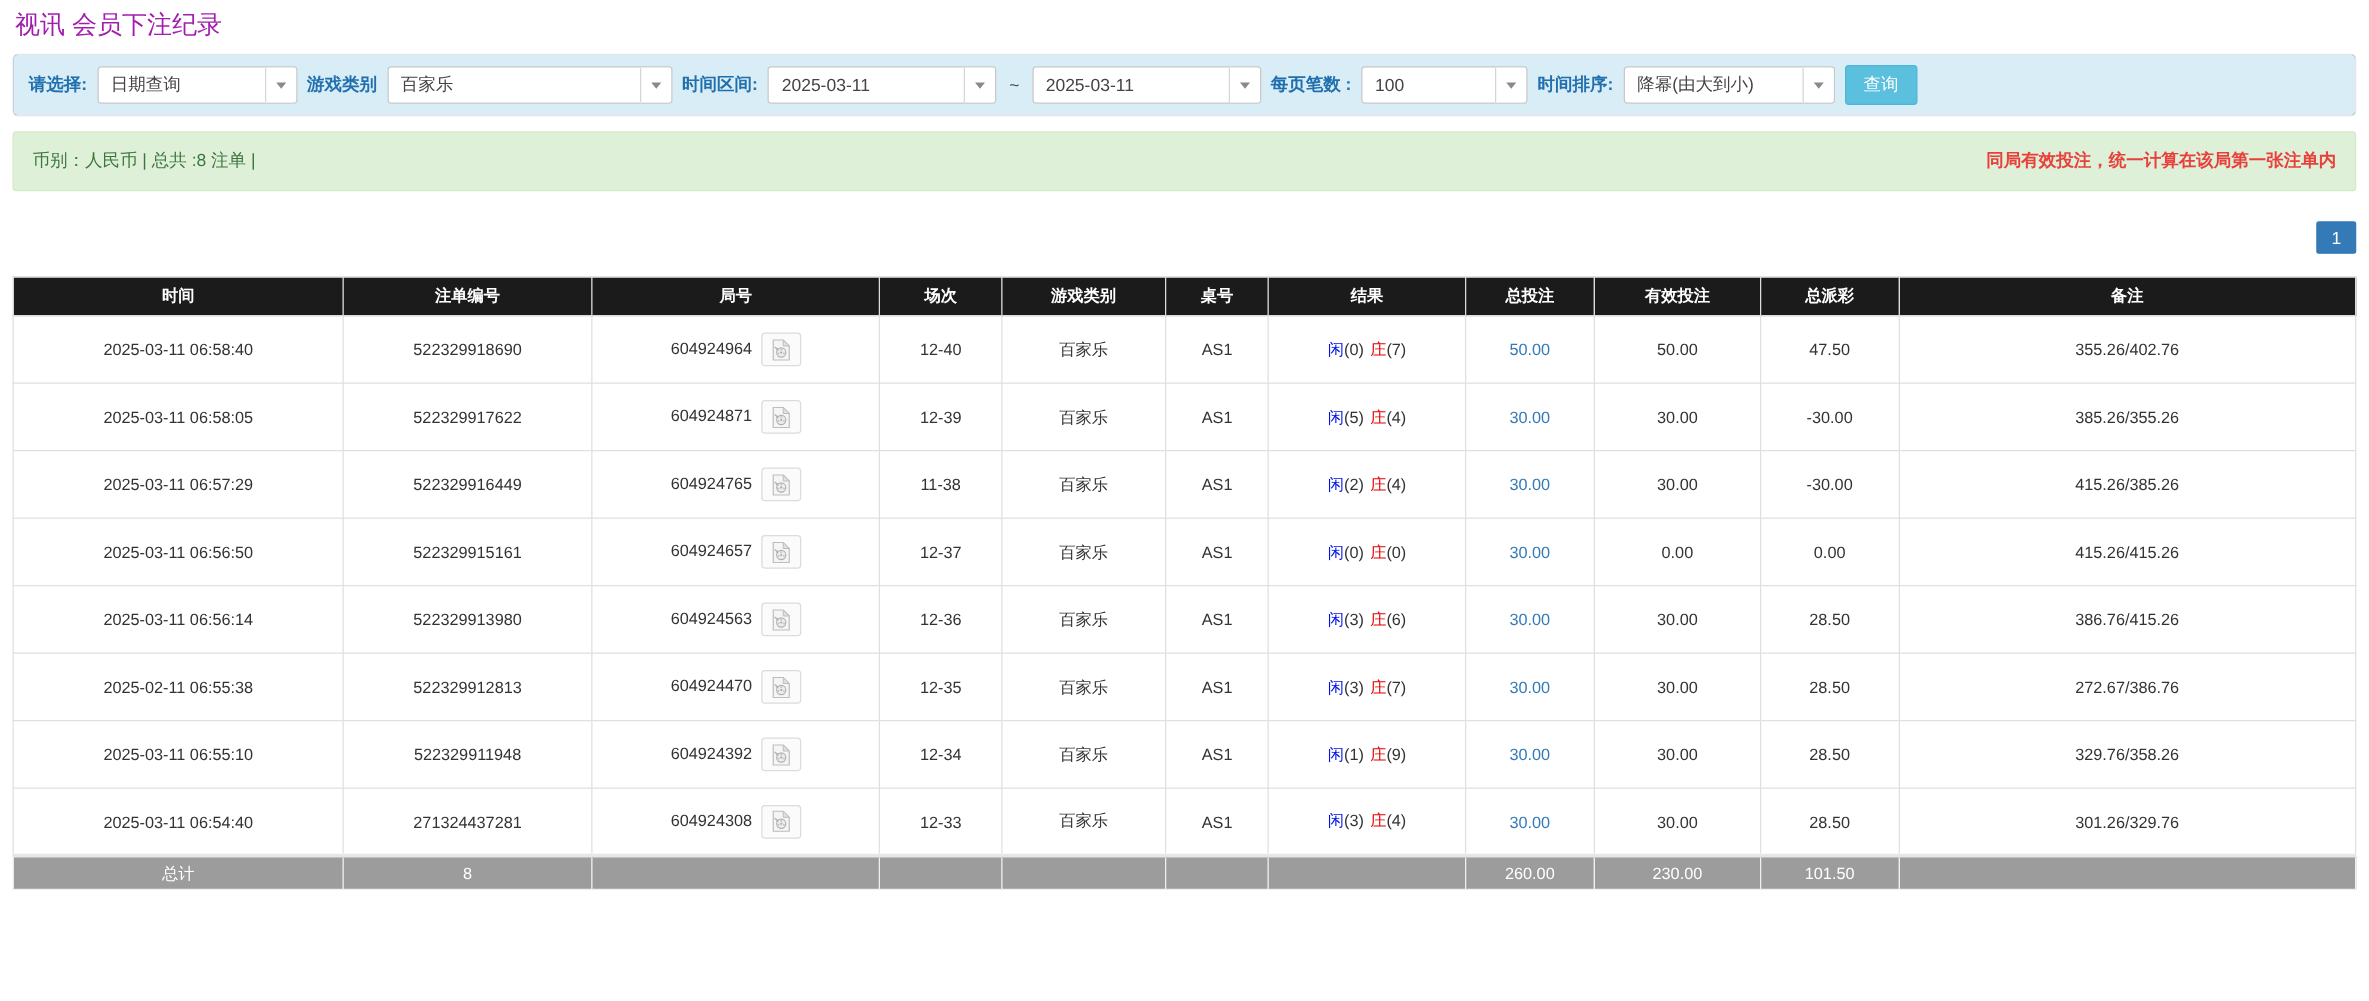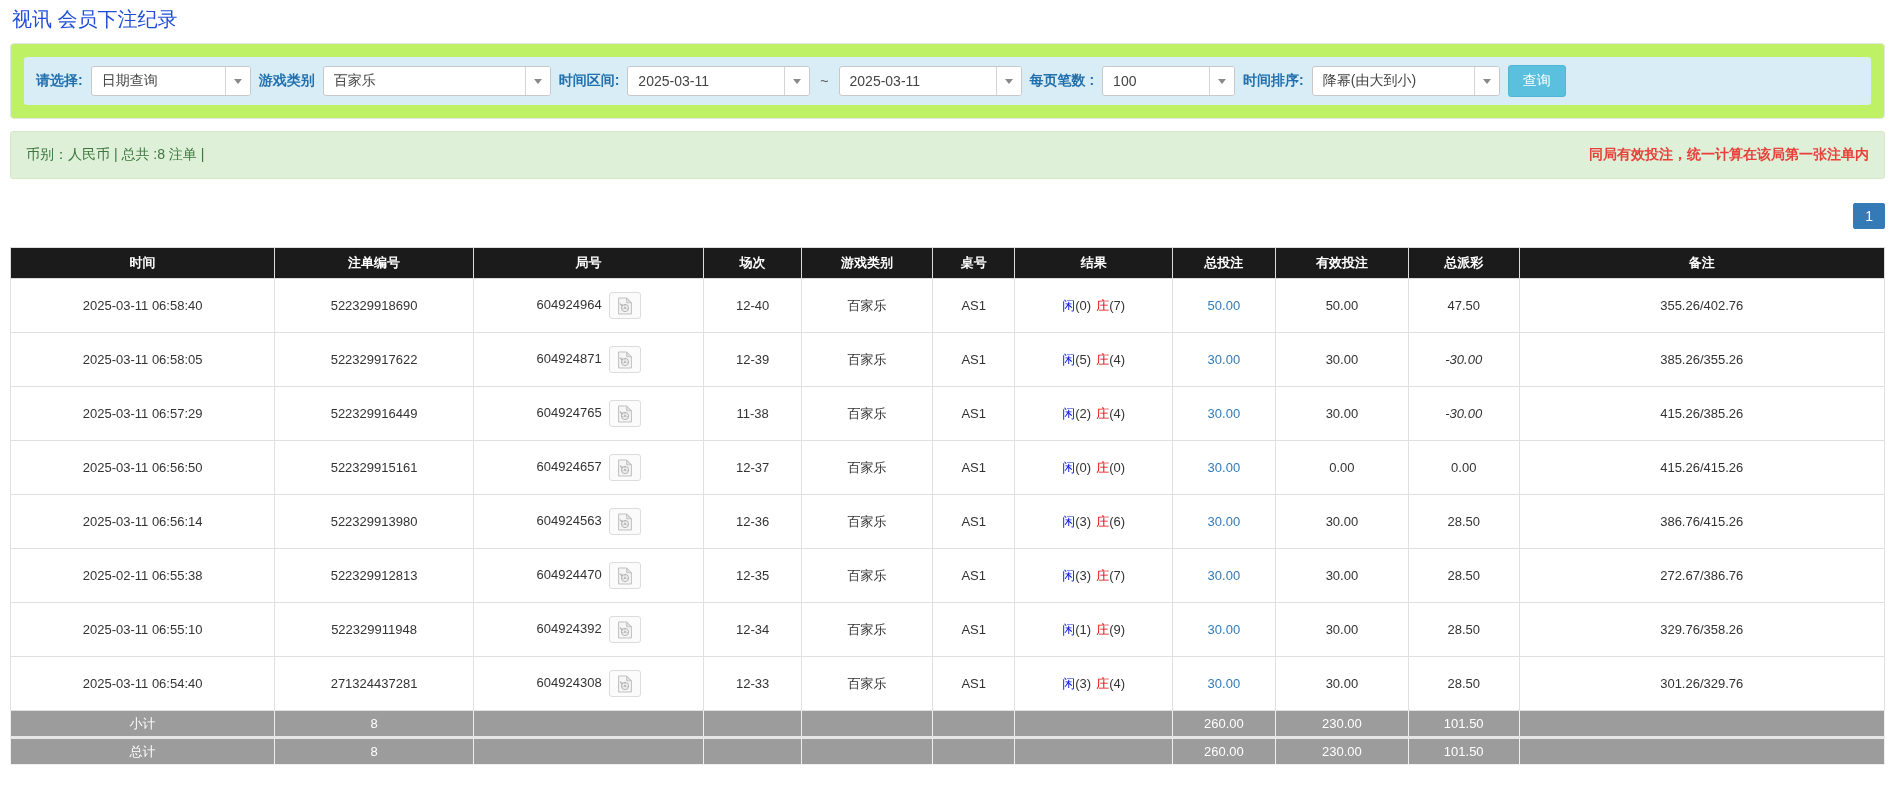--- a/index.html
+++ b/index.html
@@ -1,23 +1,23 @@
 <!DOCTYPE html>
 <html><head>
 <meta charset="utf-8">
 <style>
   * { box-sizing: border-box; margin: 0; padding: 0; }
   html, body { width: 1895px; height: 801px; background: #fff; font-family: "Liberation Sans", "DejaVu Sans", sans-serif; }
   .page { padding: 0 10px; }
 
   
-  .page-title { font-size: 20px; font-weight: 500; color: #1d4ed8; padding: 6px 2px 10px 2px; }
-
-  
-  .filter-panel { border: 1px solid #e5e5e5; border-radius: 4px; padding: 13px; background: #bef264; }
+  .page-title { font-size: 20px; font-weight: 500; color: #a21caf; padding: 6px 2px 10px 2px; }
+
+  
+  .filter-panel { border: 1px solid #e5e5e5; border-radius: 4px; padding: 0; background: #0369a1; }
   .filter-bar { background: #d9edf7; border-radius: 3px; padding: 8px 12px; display: flex; align-items: center; gap: 8px; }
   .f-label { color: #2170ad; font-weight: bold; font-size: 14px; white-space: nowrap; }
   .combo { background: #fff; border: 1px solid #c8c8c8; border-radius: 3px; height: 30px; display: inline-flex; align-items: stretch; cursor: pointer; overflow: hidden; }
   .combo .combo-value { display: flex; align-items: center; padding: 0 10px; font-size: 14px; color: #444; flex: 1; white-space: nowrap; }
   .combo .combo-caret { width: 25px; border-left: 1px solid #d5d5d5; display: flex; align-items: center; justify-content: center; background: #fff; }
   .caret-tri { width: 0; height: 0; border-left: 4px solid transparent; border-right: 4px solid transparent; border-top: 5px solid #8a8a8a; }
   .tilde { color: #555; font-size: 14px; padding: 0 2px; }
   .btn-search { background: #5bc0de; border: 1px solid #52b5d3; border-radius: 3px; color: #fff; font-size: 14px; height: 32px; padding: 0 14px; cursor: pointer; }
 
   
@@ -29,21 +29,21 @@
   .pagination-row { display: flex; justify-content: flex-end; margin: 24px 0 18px 0; }
   .page-btn { background: #337ab7; border: 1px solid #337ab7; color: #fff; font-size: 14px; padding: 4px 11px; border-radius: 2px; cursor: pointer; }
 
   
   table.records { width: 100%; border-collapse: collapse; font-size: 13px; table-layout: fixed; }
   table.records th { background: #1b1b1b; color: #fff; font-weight: bold; padding: 6px 4px; border: 1px solid #dcdcdc; text-align: center; margin-top: 30px; }
   table.records tbody.data td { border: 1px solid #e0e0e0; color: #333; text-align: center; height: 54px; padding: 4px; background: #fff; }
   .bet-link { color: #337ab7; text-decoration: none; cursor: pointer; }
   .player { color: #0014e3; }
   .banker { color: #e30000; margin-left: 5px; }
-  .neg { color: #e60000; font-style: italic; }
+  .neg { color: #e60000; }
 
   .icon-btn { display: inline-flex; align-items: center; justify-content: center; width: 32px; height: 27px; border: 1px solid #dcdcdc; border-radius: 3px; background: #fbfbfb; margin-left: 7px; vertical-align: middle; cursor: pointer; }
 
   tbody.summary td { background: #9c9c9c; color: #fff; text-align: center; border: 1px solid #efefef; height: 27px; padding: 3px; font-size: 13px; }
   tbody.summary tr.total-row td { border-top: 3px solid #e6e6e6; }
 </style>
 </head>
 <body>
 
 <div class="page">
@@ -85,21 +85,21 @@
 
       <span class="f-label">每页笔数 :</span>
       <div class="combo" style="width:133px">
         <span class="combo-value">100</span>
         <span class="combo-caret">
             <span class="caret-tri"></span>
           </span>
       </div>
 
       <span class="f-label">时间排序:</span>
-      <div class="combo" style="width:188px">
+      <div class="combo" style="width:169px">
         <span class="combo-value">降幂(由大到小)</span>
         <span class="combo-caret">
             <span class="caret-tri"></span>
           </span>
       </div>
 
       <button class="btn-search">查询</button>
     </div>
   </div>
 
@@ -369,33 +369,20 @@
     <td>
       <span class="player">闲</span><span>(3)</span><span class="banker">庄</span><span>(4)</span>
     </td>
     <td><a class="bet-link">30.00</a></td>
     <td>30.00</td>
     <td>28.50</td>
     <td>301.26/329.76</td>
   </tr>
       </tbody>
     <tbody class="summary">
-      <tr>
-        <td>小计</td>
-        <td>8</td>
-        <td></td>
-          <td></td>
-          <td></td>
-        <td></td>
-          <td></td>
-        <td>260.00</td>
-        <td>230.00</td>
-        <td>101.50</td>
-        <td></td>
-      </tr>
       <tr class="total-row">
         <td>总计</td>
         <td>8</td>
         <td></td>
           <td></td>
           <td></td>
         <td></td>
           <td></td>
         <td>260.00</td>
         <td>230.00</td>

